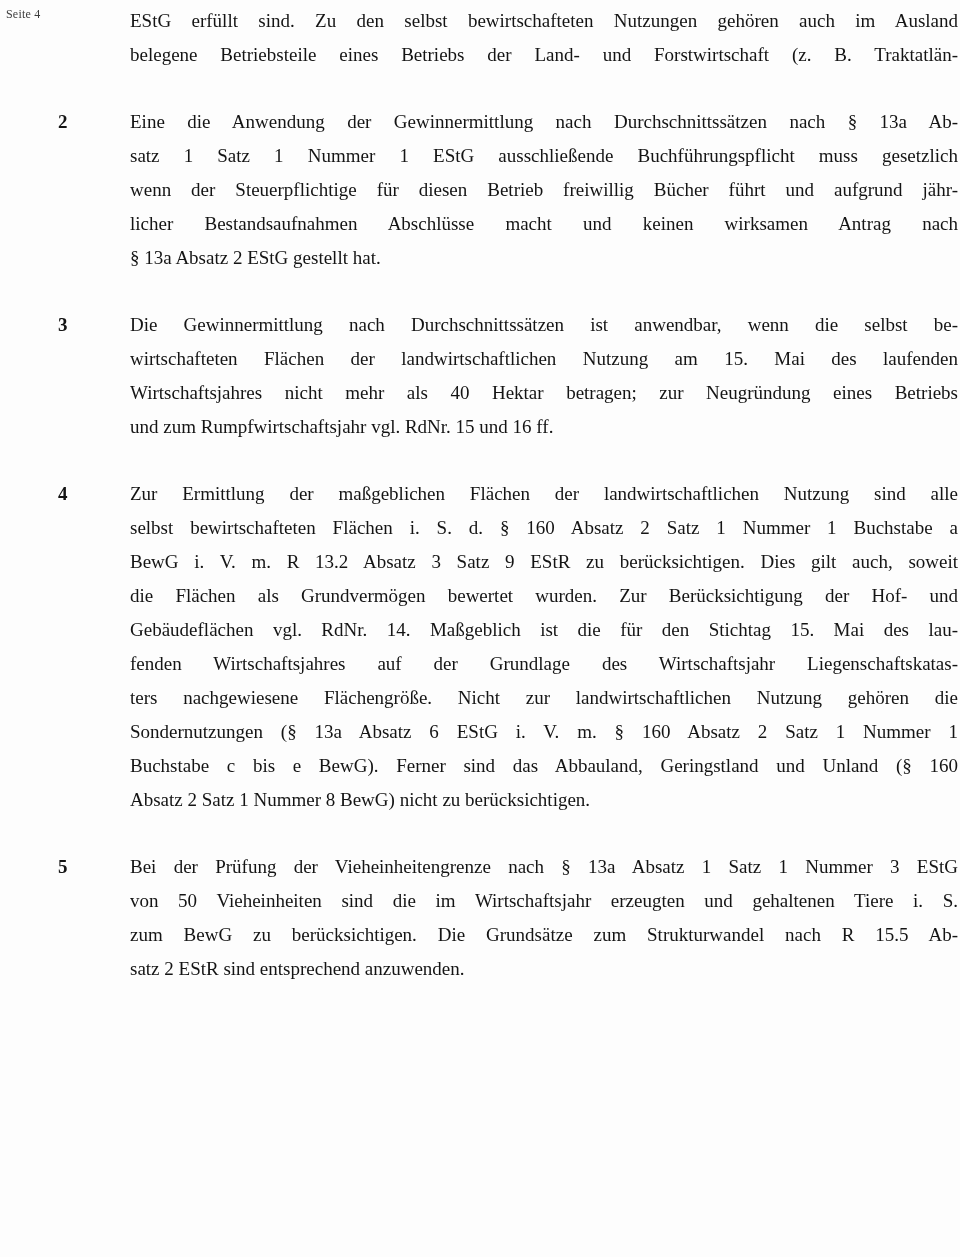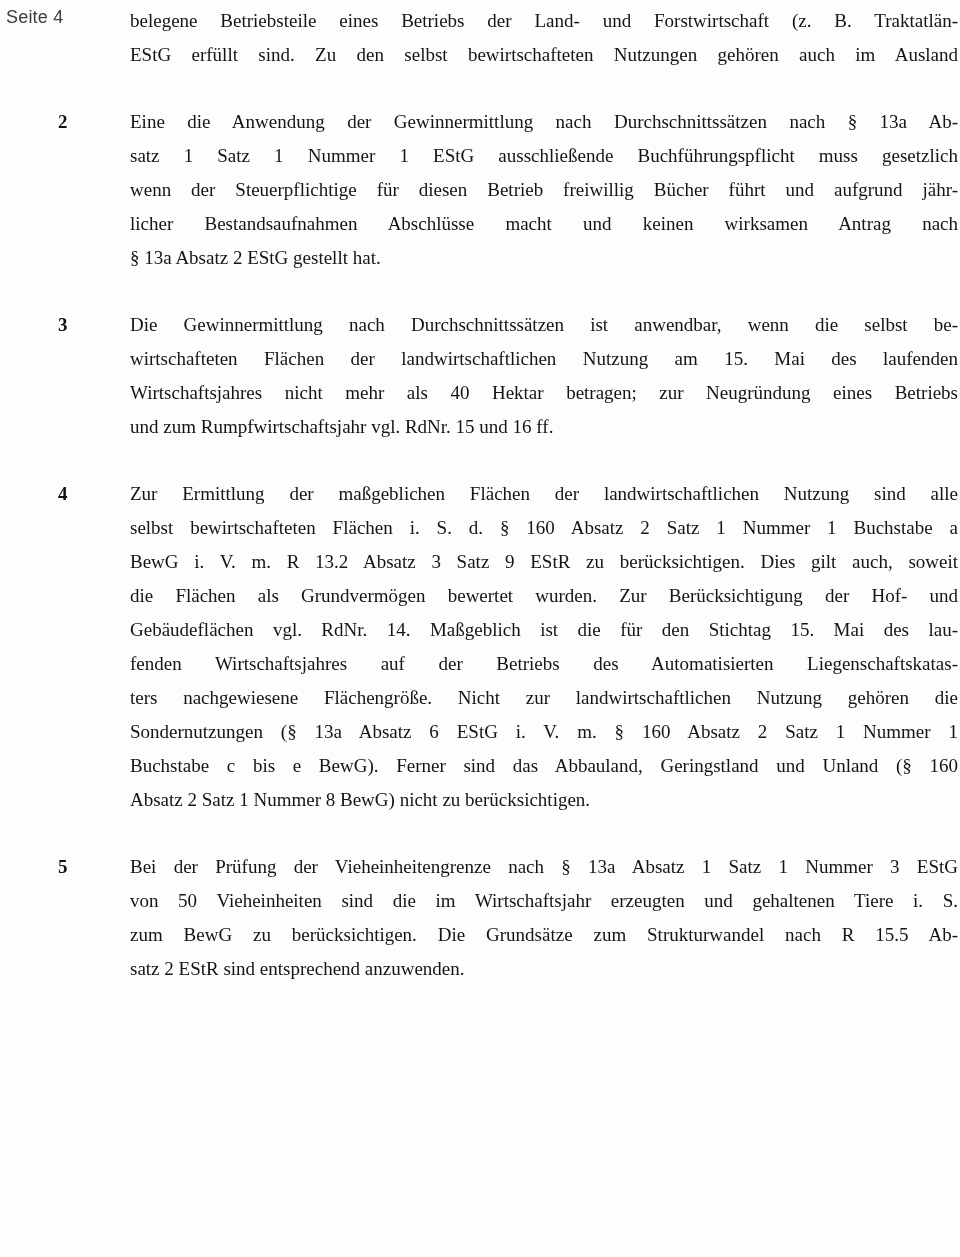--- a/index.html
+++ b/index.html
@@ -8,22 +8,22 @@
     background: #fdfdfd;
     color: #141414;
     font-family: "Liberation Serif", serif;
     position: relative;
     overflow: hidden;
   }
   .page-label {
     position: absolute;
     left: 6px;
     top: 7px;
-    font-family: Liberation Sans, sans-serif;
-    font-size: 18px;
+    font-family: Liberation Serif, serif;
+    font-size: 12px;
     color: #3d3d3d;
     letter-spacing: 0.2px;
   }
   .content {
     position: absolute;
     left: 130px;
     top: 4px;
     width: 828px;
   }
   .section { position: relative; }
@@ -47,22 +47,22 @@
     line-height: 34px;
   }
 </style>
 </head>
 <body>
 
 <div class="page-label">Seite 4</div>
 
 <div class="content" id="content">
     <div class="section paragraph">
+      <div class="pline">EStG erfüllt sind. Zu den selbst bewirtschafteten Nutzungen gehören auch im Ausland</div>
       <div class="pline">belegene Betriebsteile eines Betriebs der Land- und Forstwirtschaft (z. B. Traktatlän-</div>
-      <div class="pline">EStG erfüllt sind. Zu den selbst bewirtschafteten Nutzungen gehören auch im Ausland</div>
     </div>
     <div class="section heading gap"></div>
     <div class="section paragraph">
       <span class="margin-no">2</span>
       <div class="pline">Eine die Anwendung der Gewinnermittlung nach Durchschnittssätzen nach § 13a Ab-</div>
       <div class="pline">satz 1 Satz 1 Nummer 1 EStG ausschließende Buchführungspflicht muss gesetzlich</div>
       <div class="pline">wenn der Steuerpflichtige für diesen Betrieb freiwillig Bücher führt und aufgrund jähr-</div>
       <div class="pline">licher Bestandsaufnahmen Abschlüsse macht und keinen wirksamen Antrag nach</div>
       <div class="pline last">§ 13a Absatz 2 EStG gestellt hat.</div>
     </div>
@@ -74,21 +74,21 @@
       <div class="pline">Wirtschaftsjahres nicht mehr als 40 Hektar betragen; zur Neugründung eines Betriebs</div>
       <div class="pline last">und zum Rumpfwirtschaftsjahr vgl. RdNr. 15 und 16 ff.</div>
     </div>
     <div class="section paragraph gap">
       <span class="margin-no">4</span>
       <div class="pline">Zur Ermittlung der maßgeblichen Flächen der landwirtschaftlichen Nutzung sind alle</div>
       <div class="pline">selbst bewirtschafteten Flächen i. S. d. § 160 Absatz 2 Satz 1 Nummer 1 Buchstabe a</div>
       <div class="pline">BewG i. V. m. R 13.2 Absatz 3 Satz 9 EStR zu berücksichtigen. Dies gilt auch, soweit</div>
       <div class="pline">die Flächen als Grundvermögen bewertet wurden. Zur Berücksichtigung der Hof- und</div>
       <div class="pline">Gebäudeflächen vgl. RdNr. 14. Maßgeblich ist die für den Stichtag 15. Mai des lau-</div>
-      <div class="pline">fenden Wirtschaftsjahres auf der Betriebs des Automatisierten Liegenschaftskatas-</div>
+      <div class="pline">fenden Wirtschaftsjahres auf der Grundlage des Wirtschaftsjahr Liegenschaftskatas-</div>
       <div class="pline">ters nachgewiesene Flächengröße. Nicht zur landwirtschaftlichen Nutzung gehören die</div>
       <div class="pline">Sondernutzungen (§ 13a Absatz 6 EStG i. V. m. § 160 Absatz 2 Satz 1 Nummer 1</div>
       <div class="pline">Buchstabe c bis e BewG). Ferner sind das Abbauland, Geringstland und Unland (§ 160</div>
       <div class="pline last">Absatz 2 Satz 1 Nummer 8 BewG) nicht zu berücksichtigen.</div>
     </div>
     <div class="section heading gap"></div>
     <div class="section paragraph">
       <span class="margin-no">5</span>
       <div class="pline">Bei der Prüfung der Vieheinheitengrenze nach § 13a Absatz 1 Satz 1 Nummer 3 EStG</div>
       <div class="pline">von 50 Vieheinheiten sind die im Wirtschaftsjahr erzeugten und gehaltenen Tiere i. S.</div>

